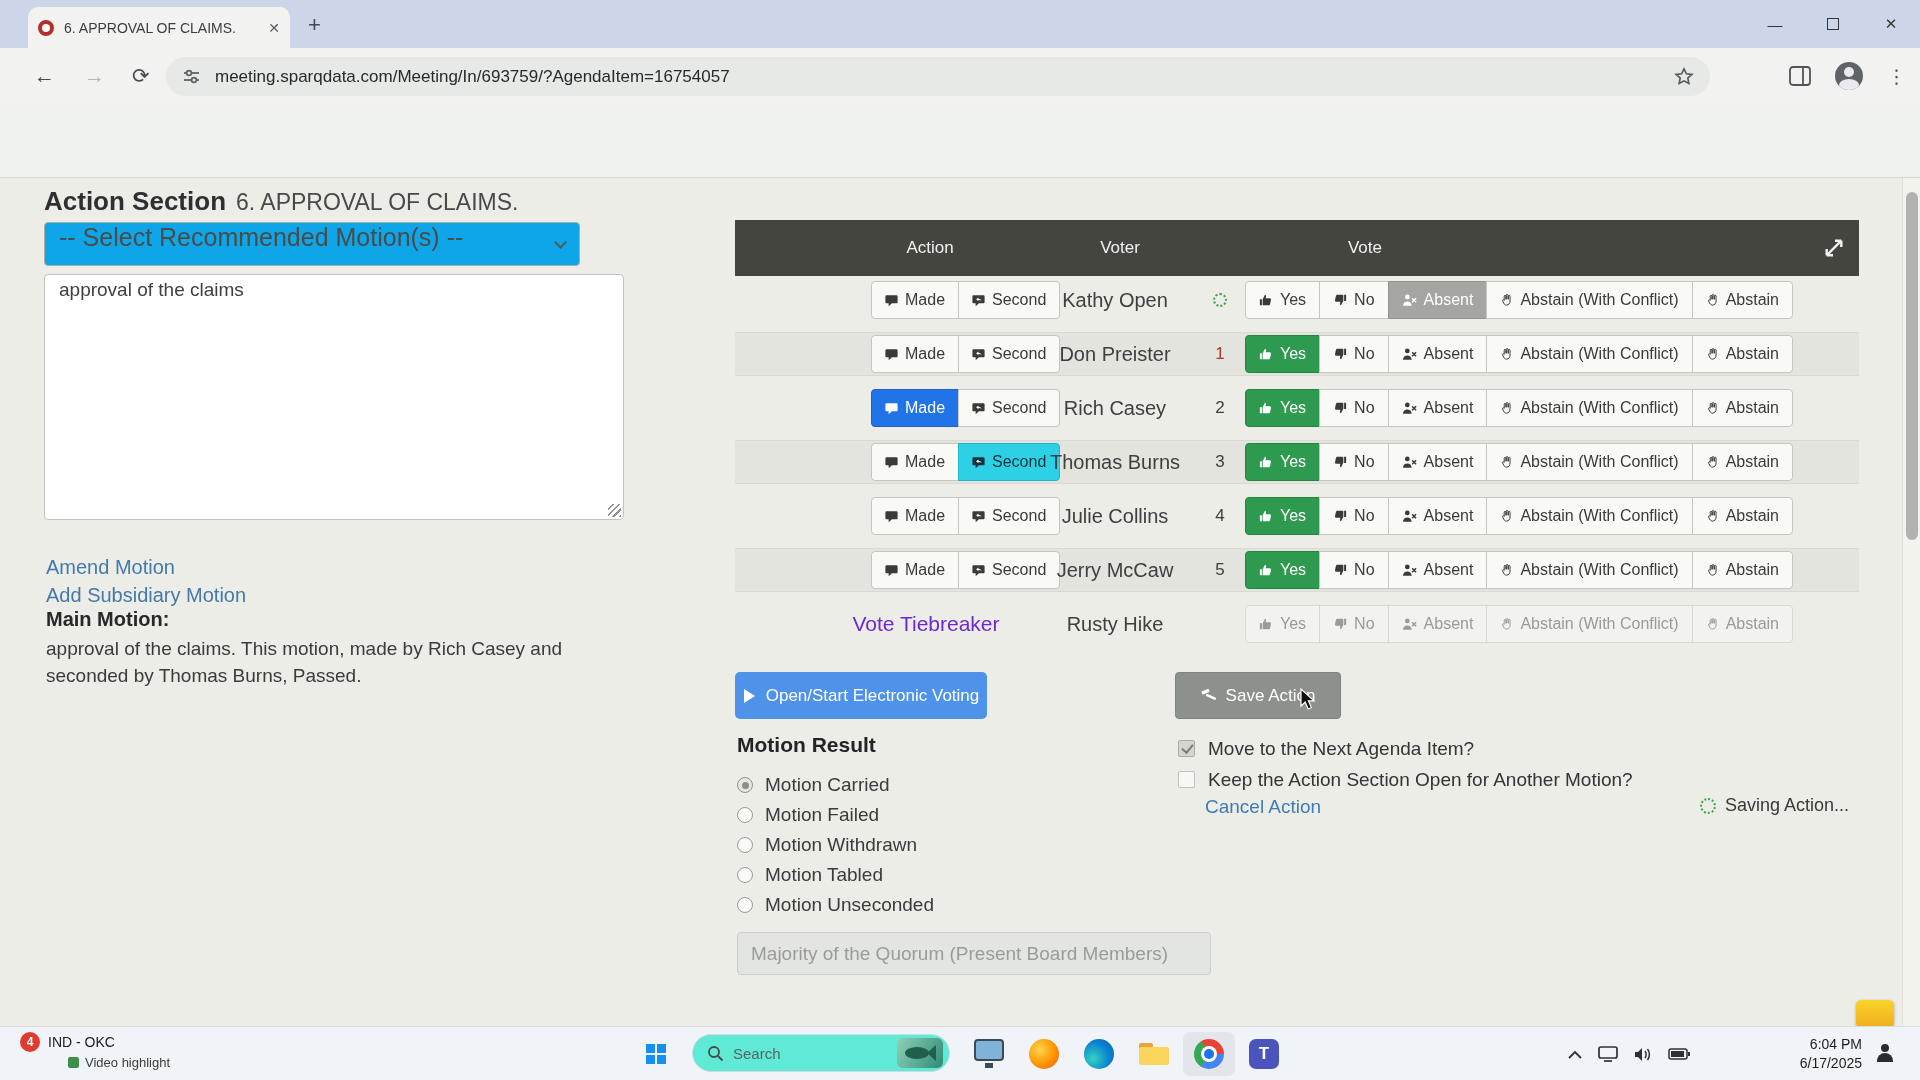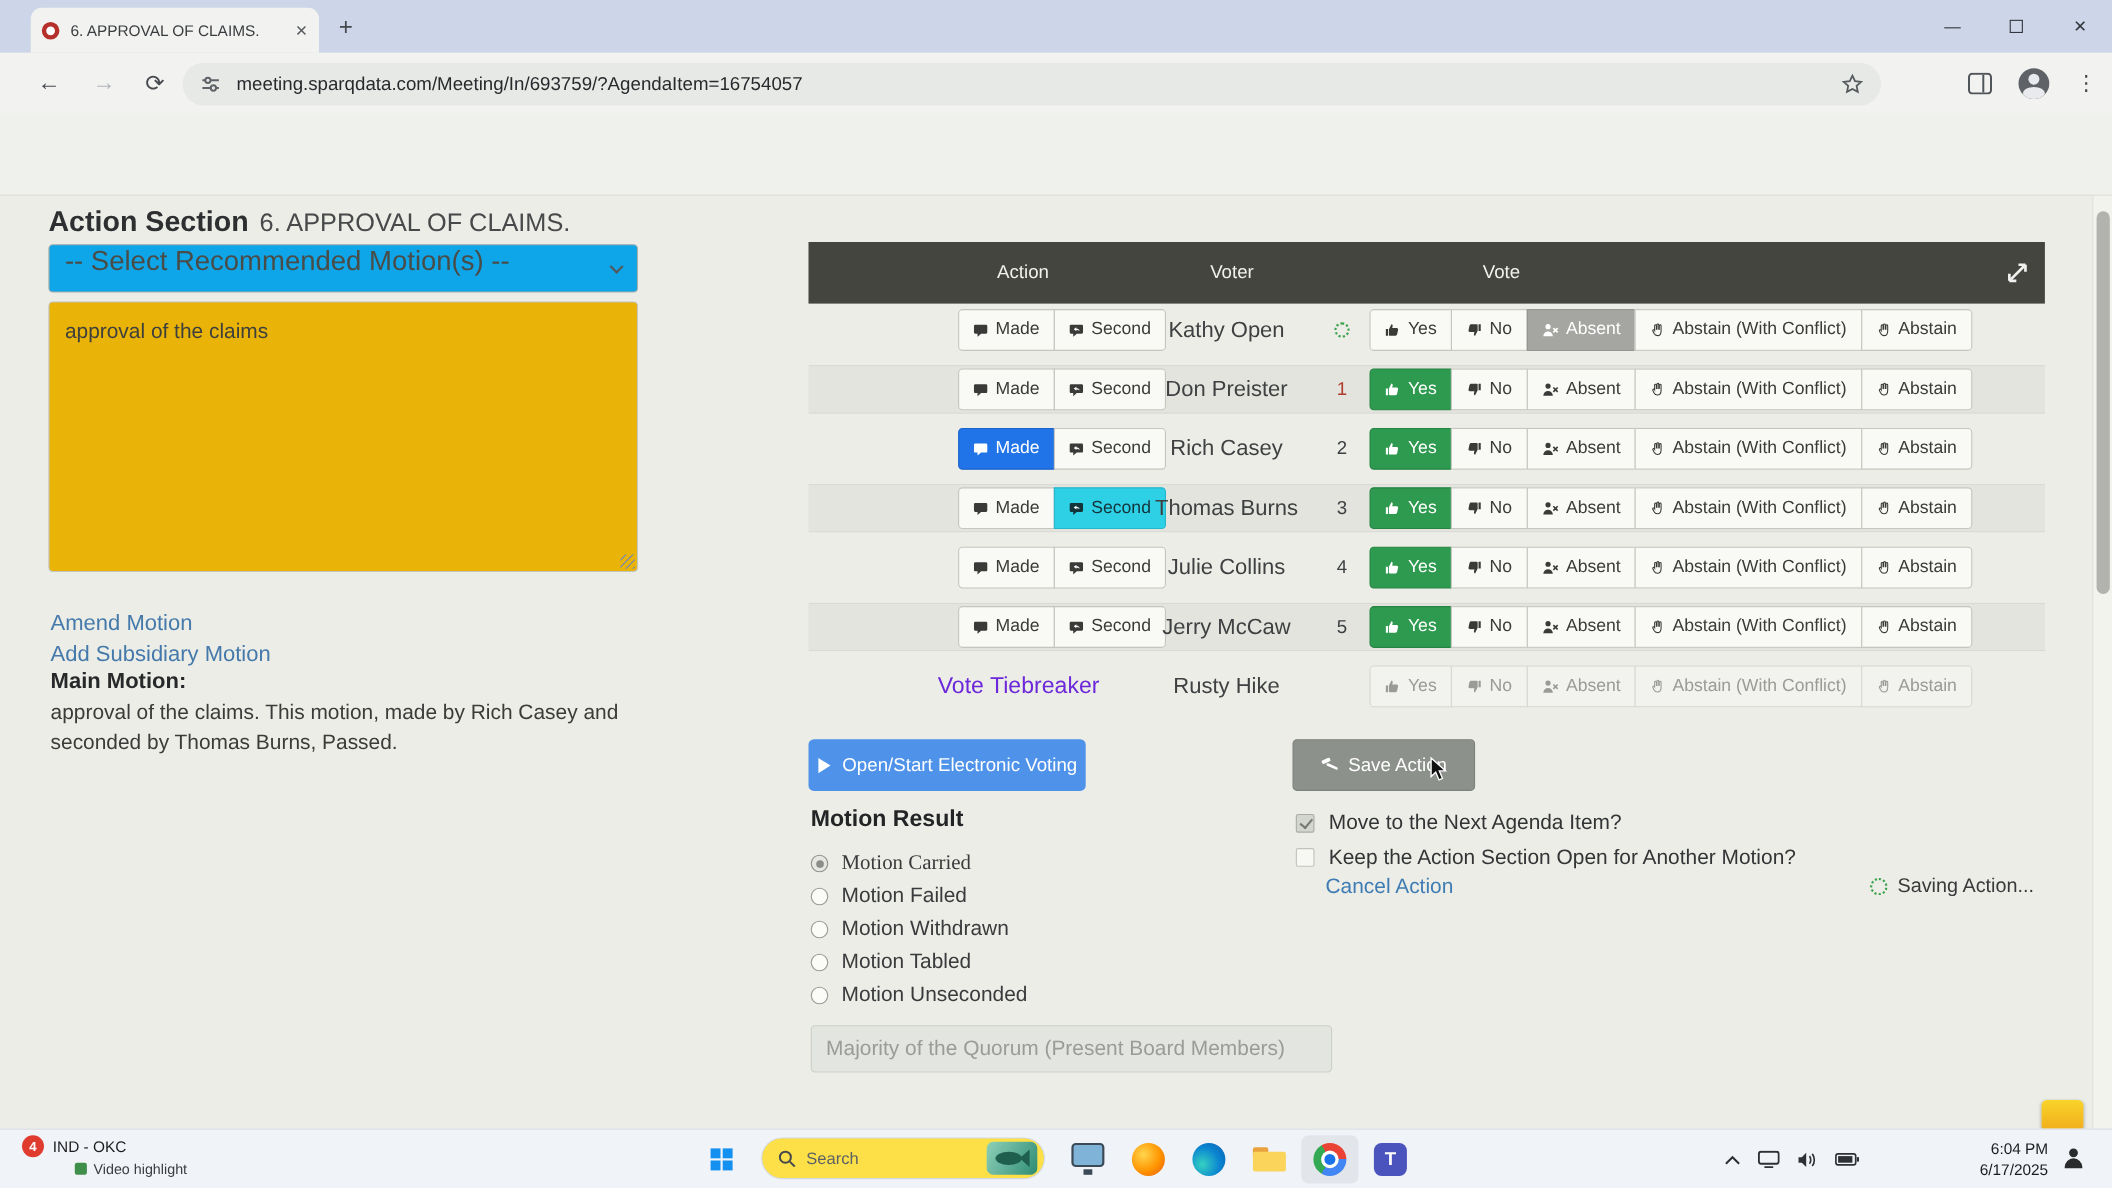--- a/index.html
+++ b/index.html
@@ -49,22 +49,22 @@
   .heading { position:absolute; left:44px; top:8px; white-space:nowrap; }
   .heading .h-main { font-size:26px; font-weight:bold; color:#2e2f30; }
   .heading .h-sub { font-size:23px; color:#48494b; margin-left:10px; }
 
   .motion-select { position:absolute; left:44px; top:44px; width:536px; height:44px; background:#0ea5e9;
     border:1px solid #abada8; border-radius:4px; display:flex; align-items:flex-start; padding:0 14px;
     font-size:25px; color:#4a4c48; }
   .chev { position:absolute; right:14px; top:15px; width:9px; height:9px; border-right:2px solid #55585a;
     border-bottom:2px solid #55585a; transform:rotate(45deg); }
 
-  .motion-textarea { position:absolute; left:44px; top:96px; width:536px; height:246px; background:#eab308;
-    border:1px solid #c2c4bf; border-radius:4px; padding:16px 14px; font-size:19px; color:#3e403c; }
+  .motion-textarea { position:absolute; left:44px; top:96px; width:580px; height:246px; background:#ffffff;
+    border:1px solid #c2c4bf; border-radius:4px; padding:4px 14px; font-size:19px; color:#3e403c; }
   .motion-textarea::after { content:""; position:absolute; right:2px; bottom:2px; width:13px; height:13px;
     background:repeating-linear-gradient(135deg, transparent 0 3px, #8f918c 3px 4.5px); }
 
   .plink { position:absolute; left:46px; font-size:20px; color:#4579ab; }
   .main-motion-label { position:absolute; left:46px; top:430px; font-size:20px; font-weight:bold; color:#272829; }
   .main-motion-text { position:absolute; left:46px; top:458px; width:540px; font-size:19px; color:#3b3c3a; line-height:1.42; }
 
   
   .vtable { position:absolute; left:735px; top:42px; width:1124px; height:426px; }
   .vt-header { position:absolute; left:0; top:0; width:1124px; height:56px; background:#45453f; }
@@ -144,21 +144,21 @@
              border-top:1px solid #d9dce1; }
   .ov-badge { position:absolute; left:20px; top:5px; width:20px; height:20px; border-radius:50%;
     background:#e03b2f; color:#fff; font-size:12px; font-weight:bold; display:flex;
     align-items:center; justify-content:center; }
   .ov-line1 { position:absolute; left:48px; top:7px; font-size:14px; color:#1c1c1c; }
   .ov-line2 { position:absolute; left:48px; top:28px; font-size:13px; color:#3c3d3e; display:flex; align-items:center; gap:6px;padding-left:20px; }
   .ov-dot { width:11px; height:11px; border-radius:2px; background:#3f8f4a; }
   .winlogo { position:absolute; left:646px; top:17px; width:20px; height:20px;
     display:grid; grid-template-columns:9px 9px; grid-template-rows:9px 9px; gap:2px; }
   .winlogo span { background:#1390f0; }
-  .tsearch { position:absolute; left:692px; top:7px; width:258px; height:38px; background:#fde047;
+  .tsearch { position:absolute; left:692px; top:7px; width:258px; height:38px; background:#5eead4;
     border:1px solid #d3d9e2; border-radius:19px; display:flex; align-items:center; padding:0 6px 0 14px; }
   .tsearch .label { font-size:15px; color:#5c6165; margin-left:9px; flex:1; }
   .fishimg { width:46px; height:30px; border-radius:6px; background:linear-gradient(120deg,#8fd0b8,#2e8c74);
              position:relative; overflow:hidden; }
   .fishimg::before { content:""; position:absolute; left:8px; top:9px; width:24px; height:12px;
     border-radius:50%; background:#1f5f4e; }
   .fishimg::after { content:""; position:absolute; left:30px; top:7px; border-left:9px solid #1f5f4e;
     border-top:8px solid transparent; border-bottom:8px solid transparent; transform:rotate(180deg); }
   .tbicon { position:absolute; top:12px; width:30px; height:30px; }
   .icon-monitor { border:2.5px solid #3c4a57; border-radius:4px; background:#7fb3d8; height:22px; }
@@ -688,21 +688,21 @@
     </svg>
     <span>Save Action</span>
   </button>
 
   <svg class="cursor" viewBox="0 0 18 24">
     <path d="M1 1v17l4.2-4 3 7 3.2-1.4-3-6.8H14z" fill="#111" stroke="#fff" stroke-width="1.2"></path>
   </svg>
 
   <div class="motion-result-title">Motion Result</div>
   <div id="radio-list">
-      <div class="radio-row" style="top: 596px; font-family: Liberation Serif, serif;">
+      <div class="radio-row" style="top: 596px;">
         <span class="radio checked"></span>
                  <span>Motion Carried</span>
       </div>
       <div class="radio-row" style="top: 626px;">
         <span class="radio"></span>
                  <span>Motion Failed</span>
       </div>
       <div class="radio-row" style="top: 656px;">
         <span class="radio"></span>
                  <span>Motion Withdrawn</span>

